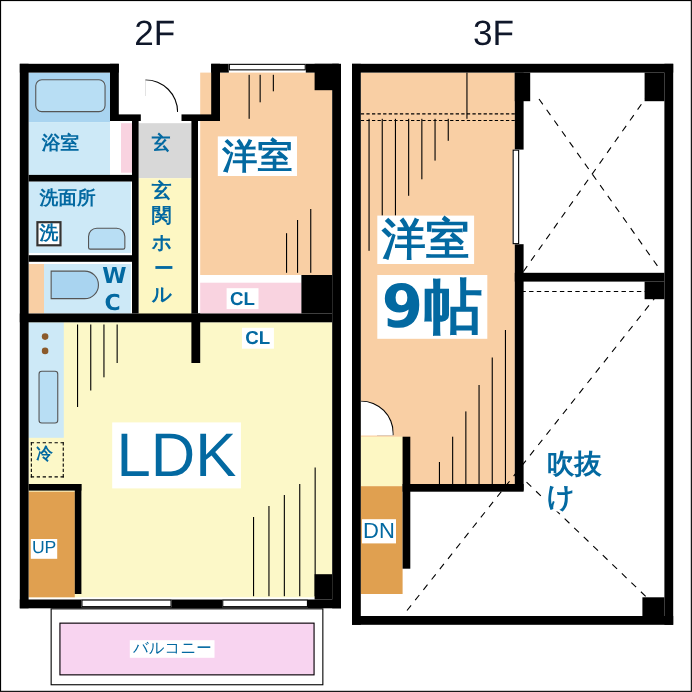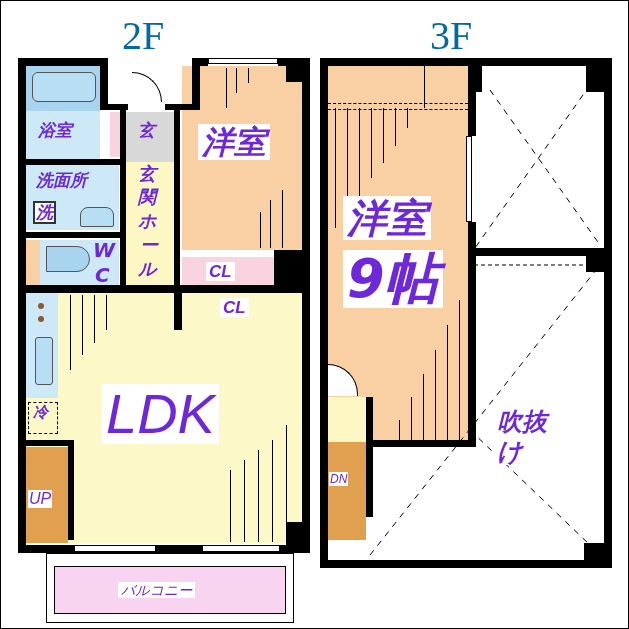--- a/index.html
+++ b/index.html
@@ -1,21 +1,21 @@
 <!DOCTYPE html>
 <html><head>
 <meta charset="utf-8">
 <style>
   * { margin:0; padding:0; box-sizing:border-box; }
   body { width:629px; height:629px; background:#fff; position:relative; overflow:hidden; font-family:"DejaVu Sans", sans-serif; }
   .frame { position:absolute; left:0; top:0; width:629px; height:629px; border:1px solid #000; }
   .abs { position:absolute; }
   .wall { position:absolute; background:#000; }
-  .label { position:absolute; background:#fff; color:#6d28d9; font-weight:bold; line-height:1; white-space:nowrap;font-style:italic; }
-  .floor-title { position:absolute; font-family:Liberation Serif, serif; font-size:40px; color:#0369a1; }
+  .label { position:absolute; background:#fff; color:#0369a1; font-weight:bold; line-height:1; white-space:nowrap; }
+  .floor-title { position:absolute; font-family:Liberation Sans, sans-serif; font-size:32px; color:#0f172a; }
   .room { position:absolute; }
   .vline { position:absolute; width:1px; background:#000; }
 </style>
 </head>
 <body>
 
 <div class="frame"></div>
 
 <div class="floor-title" style="left:122px; top:12px;">2F</div>
 
@@ -156,14 +156,14 @@
   <div class="wall" style="left:586px;top:256px;width:18px;height:16px;"></div>
   <div class="wall" style="left:366px;top:440px;width:110px;height:7px;"></div>
   <div class="wall" style="left:366px;top:397px;width:7px;height:120px;"></div>
   <div class="wall" style="left:584px;top:543px;width:20px;height:17px;"></div>
   <div class="abs" style="left:466px;top:136px;width:6px;height:86px;background:#fff;border:1px solid #000;"></div>
 
   <div class="label" style="left:343px;top:196px;font-size:40px;padding:2px 4px;">洋室</div>
   <div class="label" style="left:343px;top:250px;font-size:54px;padding:2px 4px;">9帖</div>
   <div class="label" style="left:495px;top:408px;font-size:25px;padding:1px 2px;">吹抜</div>
   <div class="label" style="left:495px;top:438px;font-size:25px;padding:1px 2px;">け</div>
-  <div class="label" style="left:329px;top:472px;font-size:12px;padding:1px;font-family:'Liberation Sans',sans-serif;font-weight:normal;">DN</div>
+  <div class="label" style="left:329px;top:472px;font-size:20px;padding:1px;font-family:'Liberation Sans',sans-serif;font-weight:normal;">DN</div>
 </div>
 
 </body></html>

